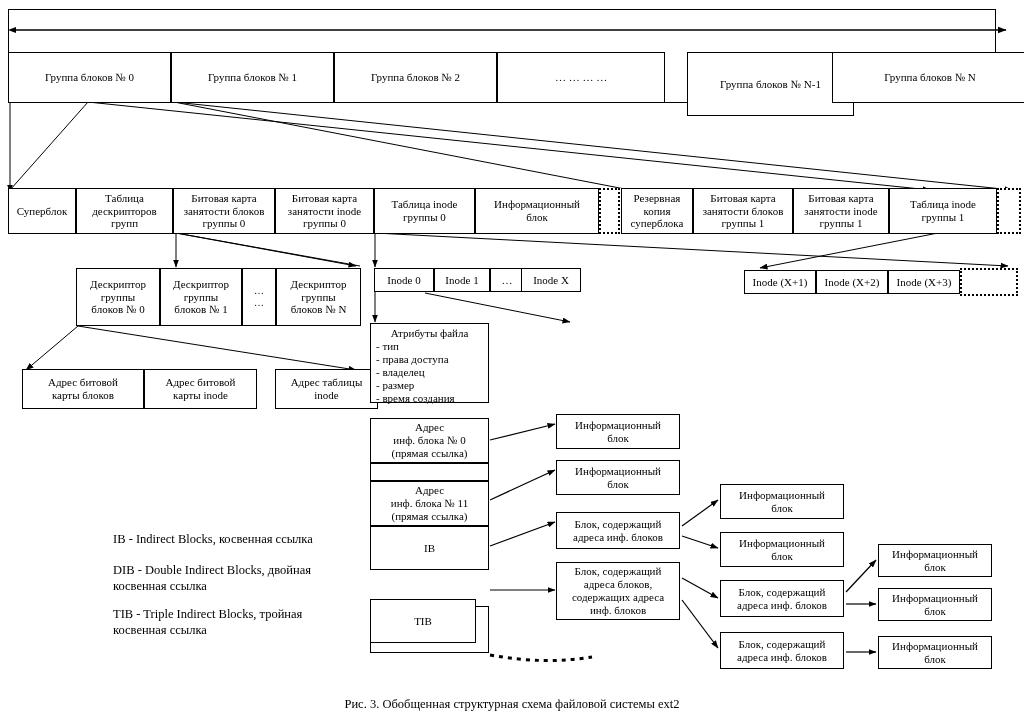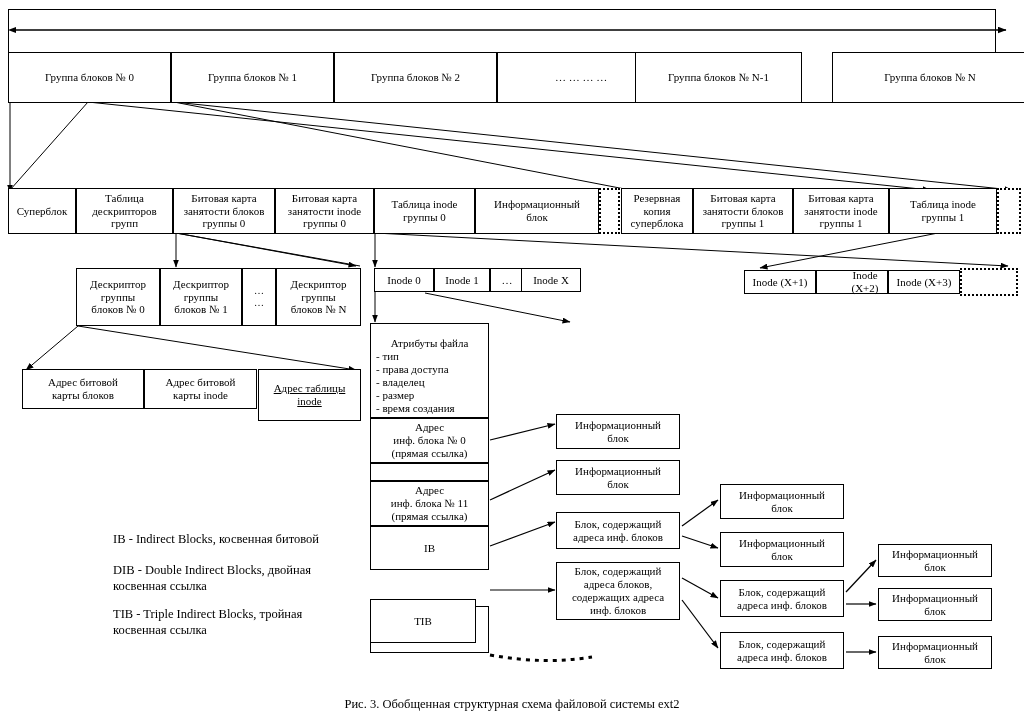--- a/index.html
+++ b/index.html
@@ -149,21 +149,21 @@
   </svg>
 
 
   <div class="outer" style="left:8px;top:9px;width:988px;height:94px;"></div>
 
   <div>
     <div class="box" style="left:8px;top:52px;width:163px;height:51px;">Группа блоков № 0</div>
     <div class="box" style="left:171px;top:52px;width:163px;height:51px;">Группа блоков № 1</div>
     <div class="box" style="left:334px;top:52px;width:163px;height:51px;">Группа блоков № 2</div>
     <div class="box" style="left:497px;top:52px;width:168px;height:51px;">… … … …</div>
-    <div class="box" style="left:635px;top:52px;width:167px;height:51px;">Группа блоков № N-1</div>
+    <div class="box" style="left:687px;top:52px;width:167px;height:64px;">Группа блоков № N-1</div>
     <div class="box" style="left:832px;top:52px;width:196px;height:51px;text-align:right;">Группа блоков № N</div>
   </div>
 
   <div>
     <div class="box" style="left:8px;top:188px;width:68px;height:46px;white-space:pre-line;">Суперблок</div>
     <div class="box" style="left:76px;top:188px;width:97px;height:46px;white-space:pre-line;">Таблица
 дескрипторов
 групп</div>
     <div class="box" style="left:173px;top:188px;width:102px;height:46px;white-space:pre-line;">Битовая карта
 занятости блоков
@@ -206,61 +206,61 @@
     <div class="box" style="left:276px;top:268px;width:85px;height:58px;white-space:pre-line;">Дескриптор
 группы
 блоков № N</div>
   </div>
 
   <div>
     <div class="box" style="left:22px;top:369px;width:122px;height:40px;white-space:pre-line;">Адрес битовой
 карты блоков</div>
     <div class="box" style="left:144px;top:369px;width:113px;height:40px;white-space:pre-line;">Адрес битовой
 карты inode</div>
-    <div class="box" style="left:258px;top:369px;width:103px;height:52px;white-space:pre-line;text-decoration:underline;">Адрес таблицы
+    <div class="box" style="left:275px;top:369px;width:103px;height:40px;white-space:pre-line;">Адрес таблицы
 inode</div>
   </div>
 
   <div>
     <div class="box" style="left:374px;top:268px;width:60px;height:24px;">Inode 0</div>
     <div class="box" style="left:434px;top:268px;width:56px;height:24px;">Inode 1</div>
     <div class="box" style="left:490px;top:268px;width:34px;height:24px;">…</div>
     <div class="box" style="left:521px;top:268px;width:60px;height:24px;">Inode X</div>
   </div>
 
   <div>
     <div class="box" style="left:744px;top:270px;width:72px;height:24px;">Inode (X+1)</div>
-    <div class="box" style="left:816px;top:270px;width:72px;height:24px;padding-left:28px;">Inode (X+2)</div>
+    <div class="box" style="left:816px;top:270px;width:72px;height:24px;">Inode (X+2)</div>
     <div class="box" style="left:888px;top:270px;width:72px;height:24px;">Inode (X+3)</div>
     <div class="dashbox" style="left:960px;top:268px;width:58px;height:28px;"></div>
   </div>
 
   <div>
-    <div class="box" style="left:370px;top:323px;width:119px;height:95px;display:block;text-align:left;padding:13px 5px;">
+    <div class="box" style="left:370px;top:323px;width:119px;height:80px;display:block;text-align:left;padding:3px 5px;">
       <div style="text-align:center;">Атрибуты файла</div>
       <div>- тип</div>
       <div>- права доступа</div>
       <div>- владелец</div>
       <div>- размер</div>
       <div>- время создания</div>
     </div>
     <div class="box" style="left:370px;top:418px;width:119px;height:45px;white-space:pre-line;">Адрес
 инф. блока № 0
 (прямая ссылка)</div>
     <div class="box" style="left:370px;top:463px;width:119px;height:18px;"></div>
     <div class="box" style="left:370px;top:481px;width:119px;height:45px;white-space:pre-line;">Адрес
 инф. блока № 11
 (прямая ссылка)</div>
     <div class="box" style="left:370px;top:526px;width:119px;height:44px;">IB</div>
     <div class="box" style="left:370px;top:570px;width:119px;height:47px;margin-top:36px;">DIB</div>
     <div class="box" style="left:370px;top:599px;width:106px;height:44px;">TIB</div>
   </div>
 
   <div>
-    <div class="plain legend-line" style="left:113px;top:532px;width:250px;">IB - Indirect Blocks, косвенная битовой</div>
+    <div class="plain legend-line" style="left:113px;top:532px;width:250px;">IB - Indirect Blocks, косвенная ссылка</div>
     <div class="plain legend-line" style="left:113px;top:563px;width:250px;">DIB - Double Indirect Blocks, двойная
 косвенная ссылка</div>
     <div class="plain legend-line" style="left:113px;top:607px;width:250px;">TIB - Triple Indirect Blocks, тройная
 косвенная ссылка</div>
   </div>
 
   <div>
     <div class="box" style="left:556px;top:414px;width:124px;height:35px;white-space:pre-line;">Информационный
 блок</div>
     <div class="box" style="left:556px;top:460px;width:124px;height:35px;white-space:pre-line;">Информационный

